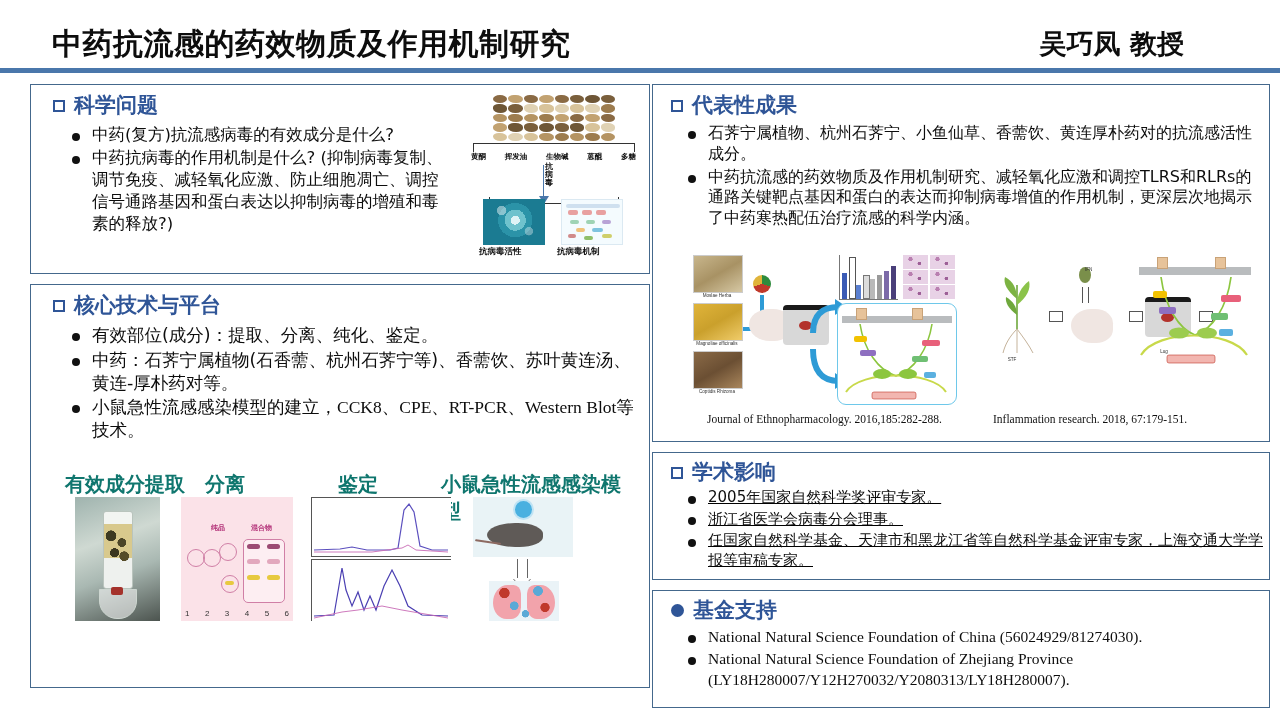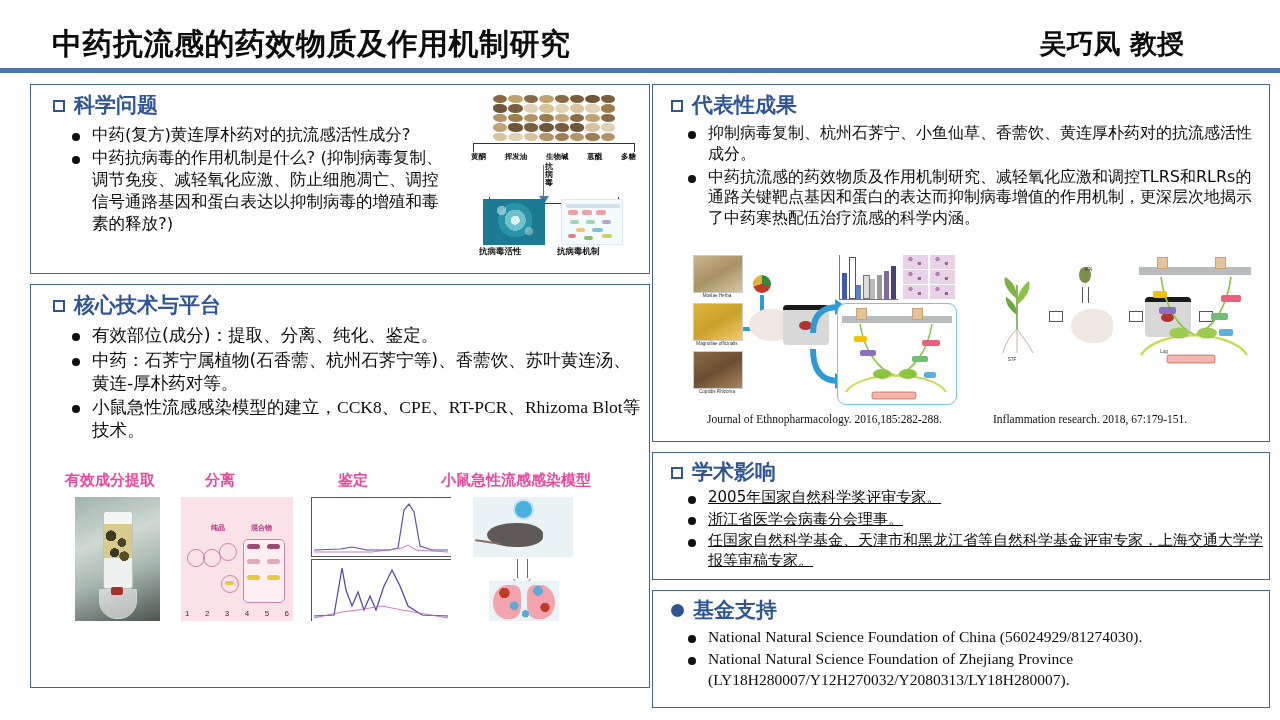--- a/index.html
+++ b/index.html
@@ -75,21 +75,21 @@
   .caps.c1{left:8px;} .caps.c2{left:86px;}
 
   
   #p-core{left:30px;top:284px;width:620px;height:404px;}
   #p-core .sec-head{position:absolute;left:22px;top:10px;}
   #p-core ul.bul{position:absolute;left:36px;top:39px;width:575px;
     font-size:17.5px;line-height:1.30;}
   #p-core ul.bul > li{margin-bottom:2px;}
 
   .flowlabels{position:absolute;left:22px;top:186px;width:580px;height:22px;}
-  .flowlabels span{position:absolute;font-size:15px;font-weight:bold;color:#ec4899;}
+  .flowlabels span{position:absolute;font-size:20px;font-weight:bold;color:#0f766e;}
   .flowimgs{position:absolute;left:22px;top:212px;width:580px;height:125px;}
   .fig{position:absolute;top:0;overflow:hidden;}
 
   
   .fig.f1{left:22px;width:85px;height:124px;
     background:linear-gradient(160deg,#9fb3ae 0%,#cfd9d2 35%,#a9b8b2 60%,#4c544f 100%);}
   .fig.f1 .glass{position:absolute;left:28px;top:14px;width:28px;height:76px;
     background:linear-gradient(180deg,#f2f5f2 0 16%,#d8c98d 16% 60%,#eef1ee 60% 100%);
     border:1px solid #b9c4bd;border-radius:3px;}
   .fig.f1 .dots{position:absolute;left:30px;top:32px;width:24px;height:34px;
@@ -208,21 +208,21 @@
     <div class="header-author">吴巧凤 教授</div>
     <div class="header-rule"></div>
   </div>
 
   <div class="panel" id="p-sci">
     <div class="sec-head">
       <span class="sq"></span>
       <span class="sec-title cn">科学问题</span>
     </div>
     <ul class="bul cn">
-      <li>中药(复方)黄连厚朴药对的抗流感活性成分?</li>
+      <li>中药(复方)抗流感病毒的有效成分是什么?</li>
       <li>中药抗病毒的作用机制是什么? (抑制病毒复制、调节免疫、减轻氧化应激、防止细胞凋亡、调控信号通路基因和蛋白表达以抑制病毒的增殖和毒素的释放?)</li>
     </ul>
 
     <div class="diag">
       <div class="herbgrid" id="herbgrid">
           <i style="background: rgb(138, 106, 68); border-radius: 50%;"></i>
           <i style="background: rgb(194, 162, 113); border-radius: 40% 50% 45% 55%;"></i>
           <i style="background: rgb(138, 106, 68); border-radius: 40% 50% 45% 55%;"></i>
           <i style="background: rgb(194, 162, 113); border-radius: 50%;"></i>
           <i style="background: rgb(138, 106, 68); border-radius: 40% 50% 45% 55%;"></i>
@@ -294,21 +294,21 @@
   </div>
 
   <div class="panel" id="p-core">
     <div class="sec-head">
       <span class="sq"></span>
       <span class="sec-title cn">核心技术与平台</span>
     </div>
     <ul class="bul cn">
       <li>有效部位(成分)：提取、分离、纯化、鉴定。</li>
       <li>中药：石荠宁属植物(石香薷、杭州石荠宁等)、香薷饮、苏叶黄连汤、黄连-厚朴药对等。</li>
-      <li class="sf">小鼠急性流感感染模型的建立，CCK8、CPE、RT-PCR、Rhizoma Blot等技术。</li>
+      <li class="sf">小鼠急性流感感染模型的建立，CCK8、CPE、RT-PCR、Western Blot等技术。</li>
     </ul>
 
     <div class="flowlabels cn">
       <span style="left:12px">有效成分提取</span>
       <span style="left:152px">分离</span>
       <span style="left:285px">鉴定</span>
       <span style="left:388px">小鼠急性流感感染模型</span>
     </div>
 
     <div class="flowimgs">
@@ -373,21 +373,21 @@
       </div>
     </div>
   </div>
 
   <div class="panel" id="p-res">
     <div class="sec-head">
       <span class="sq"></span>
       <span class="sec-title cn">代表性成果</span>
     </div>
     <ul class="bul cn">
-      <li>抑制病毒复制、杭州石荠宁、小鱼仙草、香薷饮、黄连厚朴药对的抗流感活性成分。</li>
+      <li>石荠宁属植物、杭州石荠宁、小鱼仙草、香薷饮、黄连厚朴药对的抗流感活性成分。</li>
       <li>中药抗流感的药效物质及作用机制研究、减轻氧化应激和调控TLRS和RLRs的通路关键靶点基因和蛋白的表达而抑制病毒增值的作用机制，更深层次地揭示了中药寒热配伍治疗流感的科学内涵。</li>
     </ul>
 
     <div class="resfigs">
 
       <div class="resfig rf-a">
         <div class="hphoto" style="left:6px;top:2px;background:linear-gradient(150deg,#c8b68c,#a89264,#d6c8a4)"></div>
         <div class="hcap" style="left:1px;top:40px">Moslae Herba</div>
         <div class="hphoto" style="left:6px;top:50px;background:linear-gradient(150deg,#e0b43a,#caa02c,#f0cc6a)"></div>
         <div class="hcap" style="left:1px;top:88px">Magnoliae officinalis</div>

